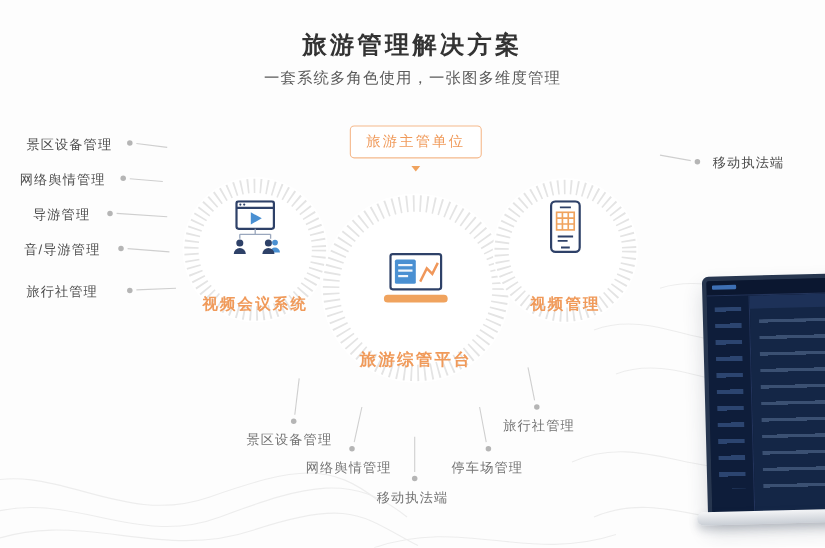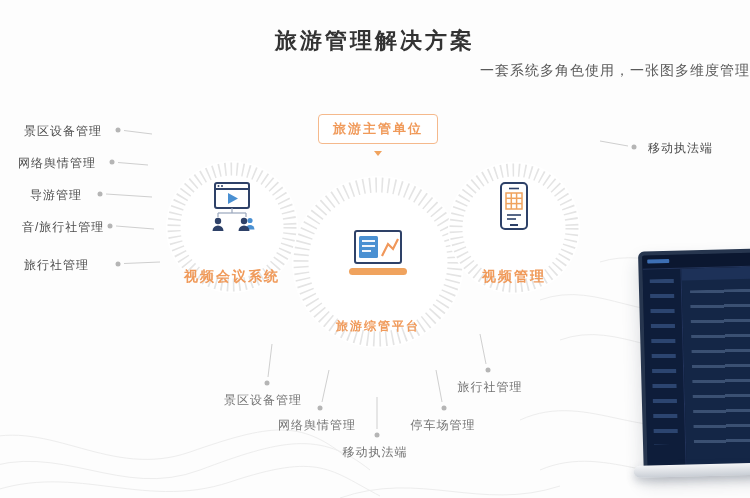--- a/index.html
+++ b/index.html
@@ -1,32 +1,32 @@
 <!DOCTYPE html>
 <html><head>
 <meta charset="utf-8">
 <style>
   html,body{margin:0;padding:0;}
   .page{position:relative;width:750px;height:498px;background:#fdfdfd;overflow:hidden;
         font-family:"Liberation Sans","DejaVu Sans",sans-serif;}
   .deco{position:absolute;left:0;top:0;z-index:0;}
   .title{position:absolute;top:26px;left:0;width:100%;text-align:center;font-size:22px;
          font-weight:bold;color:#333;letter-spacing:3px;z-index:2;}
-  .subtitle{position:absolute;top:62px;left:0;width:100%;text-align:right;font-size:14px;
+  .subtitle{position:absolute;top:62px;left:0;width:100%;text-align:center;font-size:14px;
             color:#5a5a5a;letter-spacing:1px;z-index:2;}
   .authority{position:absolute;left:378px;top:114px;transform:translateX(-50%);
              border:1px solid #f5b98c;border-radius:4px;color:#f09a5a;font-size:13px;
-             padding:5px 14px;letter-spacing:2px;background:#fff;z-index:2;white-space:nowrap;font-weight:bold;}
+             padding:5px 14px;letter-spacing:2px;background:#fff;z-index:2;white-space:nowrap;}
   .authority-arrow{position:absolute;left:378px;top:151px;transform:translateX(-50%);
              width:0;height:0;border-left:4px solid transparent;border-right:4px solid transparent;
              border-top:5px solid #f0a35e;z-index:2;}
   .node-icon{position:absolute;z-index:2;}
   .node-label{position:absolute;transform:translateX(-50%);color:#f09a5a;font-size:14px;
               font-weight:bold;letter-spacing:2px;white-space:nowrap;z-index:2;margin-top:28px;}
-  .node-label.big{font-size:12px;}
+  .node-label.big{font-size:15px;}
   .side-label{position:absolute;font-size:12px;color:#4d4d4d;letter-spacing:1px;
               white-space:nowrap;z-index:2;}
   .bottom-label{position:absolute;font-size:12px;color:#737373;letter-spacing:1px;
               white-space:nowrap;z-index:2;transform:translateX(-50%);}
   
   .laptop{position:absolute;left:628px;top:252px;width:175px;height:240px;
           transform:rotate(-1.5deg);transform-origin:left top;z-index:3;}
   .laptop-screen{position:absolute;left:10px;top:0;width:160px;height:214px;background:#101d36;
           border:4px solid #27364f;border-radius:6px 6px 2px 2px;overflow:hidden;
           box-shadow:0 10px 18px rgba(40,50,70,.18);}
@@ -154,21 +154,21 @@
     </g>
     <line x1="13" y1="33" x2="27" y2="33" stroke="#2e4168" stroke-width="1.6"></line>
     <line x1="13" y1="37" x2="22" y2="37" stroke="#2e4168" stroke-width="1.6"></line>
     <line x1="16" y1="43" x2="24" y2="43" stroke="#2e4168" stroke-width="2"></line>
   </svg>
   <div class="node-label" style="left:514px;top:240px">视频管理</div>
 
   <div class="side-label" style="left:24px;top:123px">景区设备管理</div>
   <div class="side-label" style="left:18px;top:155px">网络舆情管理</div>
   <div class="side-label" style="left:30px;top:187px">导游管理</div>
-  <div class="side-label" style="left:22px;top:219px">音/旅行社管理</div>
+  <div class="side-label" style="left:22px;top:219px">音/导游管理</div>
   <div class="side-label" style="left:24px;top:257px">旅行社管理</div>
 
   <div class="side-label" style="left:648px;top:140px">移动执法端</div>
 
   <div class="bottom-label" style="left:263px;top:392px">景区设备管理</div>
   <div class="bottom-label" style="left:317px;top:417px">网络舆情管理</div>
   <div class="bottom-label" style="left:375px;top:444px">移动执法端</div>
   <div class="bottom-label" style="left:443px;top:417px">停车场管理</div>
   <div class="bottom-label" style="left:490px;top:379px">旅行社管理</div>
 

